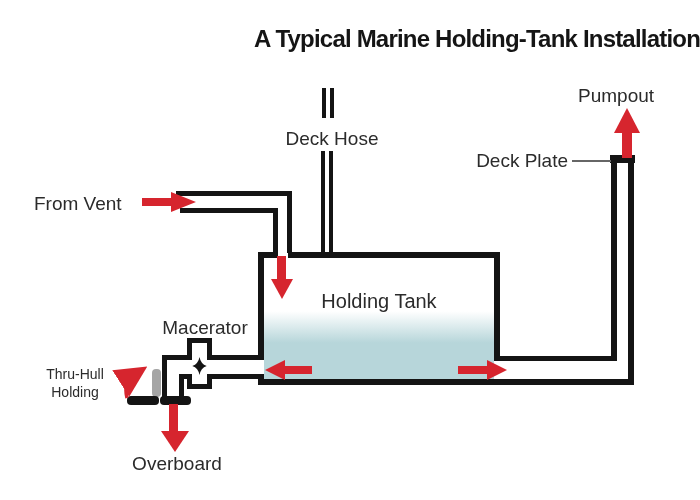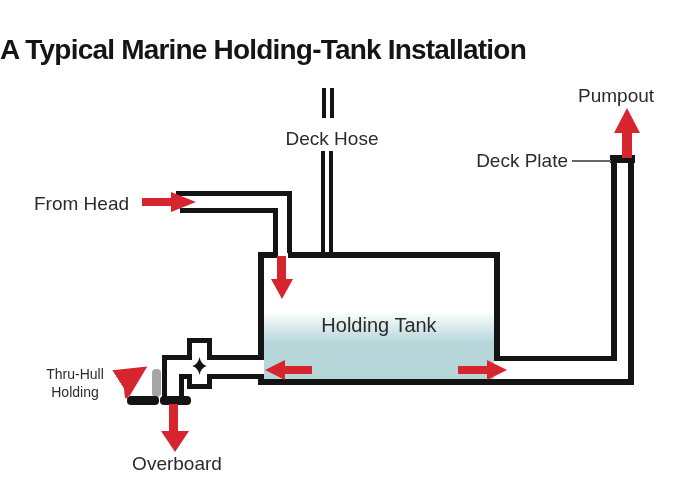--- a/index.html
+++ b/index.html
@@ -2,22 +2,22 @@
 <html style="--pipe: #141414; --arrow: #d6252e; --tank_fill: #b7d6da; --handle: #a5a5a5; --text: #2b2b2b; --leader: #666666;"><head>
 <meta charset="utf-8">
 <style>
   :root{
     --pipe:#141414; --arrow:#d6252e; --tank_fill:#b7d6da;
     --handle:#a5a5a5; --text:#2b2b2b; --leader:#666666;
   }
   html,body{margin:0;padding:0;background:#fff;}
   .stage{position:relative;width:700px;height:500px;background:#fff;overflow:hidden;
          font-family:"Liberation Sans",sans-serif;}
-  .title{position:absolute;left:0;top:34px;width:700px;text-align:left;
-         font-size:28px;font-weight:700;letter-spacing:-0.8px;color:#151515;}
+  .title{position:absolute;left:0;top:25px;width:700px;text-align:right;
+         font-size:24px;font-weight:700;letter-spacing:-0.8px;color:#151515;}
   .lbl{position:absolute;font-size:19px;color:var(--text);white-space:nowrap;}
   .ctr{text-align:center;}
   .rgt{text-align:right;}
   .p{position:absolute;background:var(--pipe);}
   .w{position:absolute;background:#fff;}
   .tankfill{position:absolute;left:264px;top:258px;width:230px;height:121px;
     background:linear-gradient(180deg,#ffffff 0%,#ffffff 44%,var(--tank_fill) 70%,var(--tank_fill) 100%);}
   .shaft{position:absolute;background:var(--arrow);}
   .tri{position:absolute;width:0;height:0;}
   .tri.right{border-top:10px solid transparent;border-bottom:10px solid transparent;border-left:21px solid var(--arrow);}
@@ -43,42 +43,43 @@
   <div class="p" style="left:322px;top:88px;width:4px;height:30px;"></div>
   <div class="p" style="left:330px;top:88px;width:4px;height:30px;"></div>
   <div class="p" style="left:321px;top:151px;width:4px;height:102px;"></div>
   <div class="p" style="left:329px;top:151px;width:4px;height:102px;"></div>
   <div class="lbl ctr" style="left:262px;top:128px;width:140px;">Deck Hose</div>
 
   <div class="p" style="left:176px;top:191px;width:116px;height:5px;"></div>
   <div class="p" style="left:287px;top:191px;width:5px;height:62px;"></div>
   <div class="p" style="left:180px;top:208px;width:98px;height:5px;"></div>
   <div class="p" style="left:273px;top:208px;width:5px;height:45px;"></div>
-  <div class="lbl" style="left:34px;top:193px;">From Head</div>
+  <div class="lbl" style="left:34px;top:193px;">From Vent</div>
 
   <div class="tankfill"></div>
   <div class="p" style="left:258px;top:252px;width:20px;height:6px;"></div>
   <div class="p" style="left:288px;top:252px;width:212px;height:6px;"></div>
   <div class="p" style="left:258px;top:252px;width:6px;height:108px;"></div>
   <div class="p" style="left:258px;top:374px;width:6px;height:11px;"></div>
   <div class="p" style="left:494px;top:252px;width:6px;height:109px;"></div>
   <div class="p" style="left:258px;top:379px;width:376px;height:6px;"></div>
-  <div class="lbl ctr" style="left:264px;top:290px;width:230px;font-size:20px;margin-top:24px;">Holding Tank</div>
+  <div class="lbl ctr" style="left:264px;top:290px;width:230px;font-size:20px;">Holding Tank</div>
 
   <div class="p" style="left:162px;top:355px;width:102px;height:5px;"></div>
   <div class="p" style="left:179px;top:374px;width:85px;height:5px;"></div>
   <div class="p" style="left:162px;top:355px;width:5px;height:45px;"></div>
   <div class="p" style="left:179px;top:374px;width:5px;height:26px;"></div>
 
   <div class="p" style="left:187px;top:338px;width:25px;height:51px;"></div>
   <div class="w" style="left:192px;top:343px;width:15px;height:41px;"></div>
   <div class="w" style="left:187px;top:360px;width:25px;height:14px;"></div>
   <svg style="left:192px;top:357px;" width="15" height="18" viewBox="0 0 16 20">
     <path class="starfill" d="M8,0 Q9.3,7.6 16,10 Q9.3,12.4 8,20 Q6.7,12.4 0,10 Q6.7,7.6 8,0 Z"></path>
   </svg>
+  <div class="lbl ctr" style="left:130px;top:317px;width:150px;">Macerator</div>
 
   <div class="handle" style="left:152px;top:369px;width:9px;height:28px;"></div>
   <div class="bar" style="left:127px;top:396px;width:32px;height:9px;"></div>
   <div class="bar" style="left:160px;top:396px;width:31px;height:9px;"></div>
   <svg style="left:122px;top:368px;" width="30" height="32" viewBox="0 0 30 32">
     <defs>
       <marker id="ah" markerWidth="9" markerHeight="9" refX="4.5" refY="4.5" orient="auto">
         <path class="arrowfill" d="M0,0 L9,4.5 L0,9 Z"></path>
       </marker>
     </defs>

